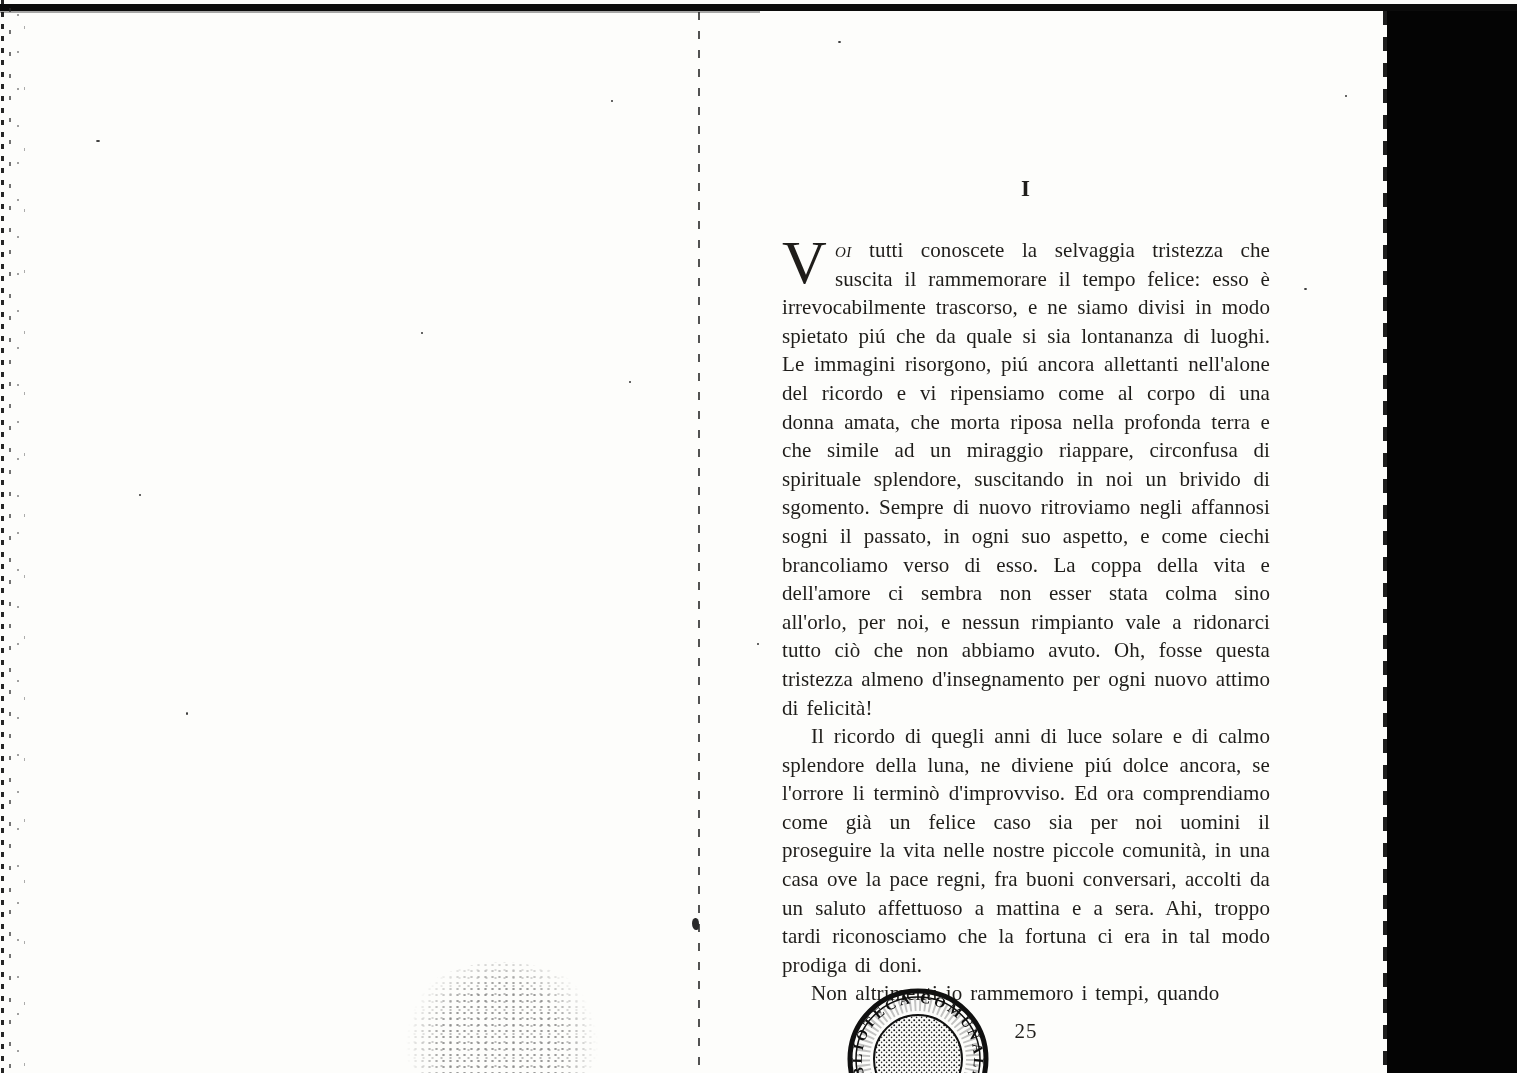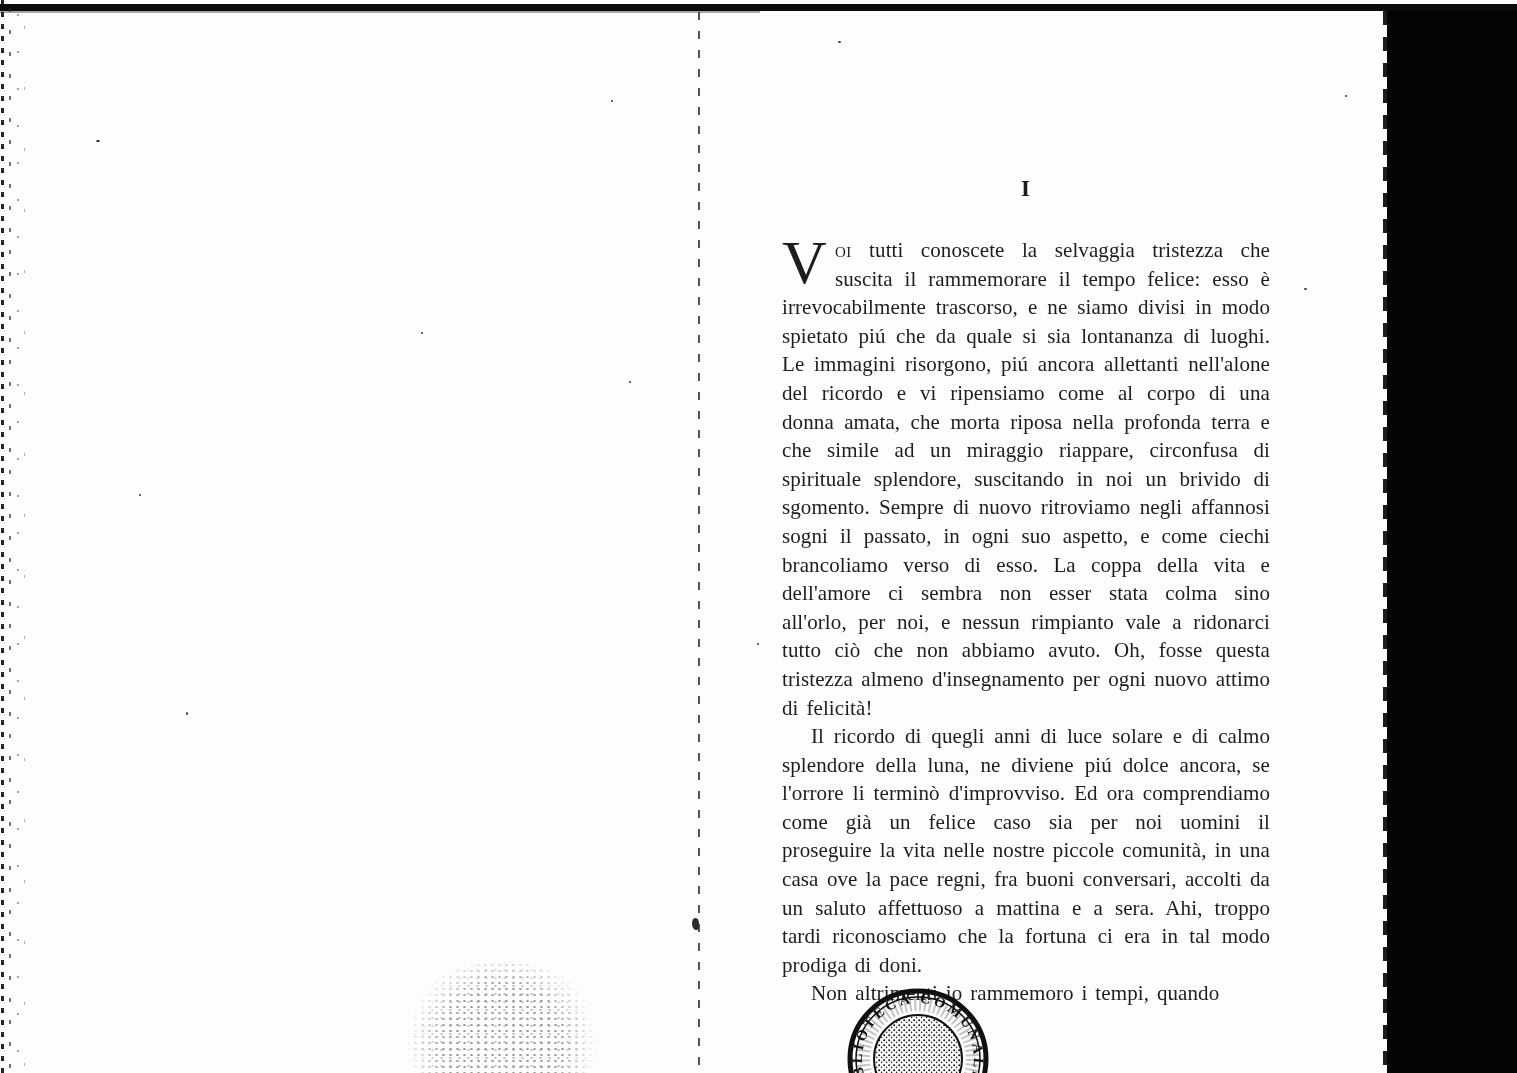--- a/index.html
+++ b/index.html
@@ -74,21 +74,21 @@
   }
   .para{
     margin:0;font-size:21px;line-height:28.6px;
     text-align:justify;word-spacing:2.5px;letter-spacing:.1px;
   }
   .para.indent{text-indent:29px;}
   .dropcap{
     float:left;font-size:62px;line-height:49px;
     padding:2px 8px 0 0;font-weight:normal;
   }
-  .smallcaps{font-variant:small-caps;letter-spacing:.5px;}
+  .smallcaps{font-variant:small-caps;letter-spacing:.5px;font-style:italic;}
   .page-number{
     text-align:center;font-size:21px;margin-top:11px;
     letter-spacing:1px;
   }
 
   
   .stamp{
     position:absolute;left:843px;top:984px;width:150px;height:150px;
   }
 </style>
@@ -121,20 +121,21 @@
   <div class="page-right">
     <div class="chapter-heading">I</div>
 
     <p class="para"><span class="dropcap">V</span><span class="smallcaps">oi</span>
       <span>tutti conoscete la selvaggia tristezza che suscita il rammemorare il tempo felice: esso è irrevocabilmente trascorso, e ne siamo divisi in modo spietato piú che da quale si sia lontananza di luoghi. Le immagini risorgono, piú ancora allettanti nell'alone del ricordo e vi ripensiamo come al corpo di una donna amata, che morta riposa nella profonda terra e che simile ad un miraggio riappare, circonfusa di spirituale splendore, suscitando in noi un brivido di sgomento. Sempre di nuovo ritroviamo negli affannosi sogni il passato, in ogni suo aspetto, e come ciechi brancoliamo verso di esso. La coppa della vita e dell'amore ci sembra non esser stata colma sino all'orlo, per noi, e nessun rimpianto vale a ridonarci tutto ciò che non abbiamo avuto. Oh, fosse questa tristezza almeno d'insegnamento per ogni nuovo attimo di felicità!</span></p>
 
     <p class="para indent">Il ricordo di quegli anni di luce solare e di calmo splendore della luna, ne diviene piú dolce ancora, se l'orrore li terminò d'improvviso. Ed ora comprendiamo come già un felice caso sia per noi uomini il proseguire la vita nelle nostre piccole comunità, in una casa ove la pace regni, fra buoni conversari, accolti da un saluto affettuoso a mattina e a sera. Ahi, troppo tardi riconosciamo che la fortuna ci era in tal modo prodiga di doni.</p>
 
     <p class="para indent">Non altrimenti io rammemoro i tempi, quando</p>
 
+    <div class="page-number">25</div>
   </div>
 
   <svg class="stamp" viewBox="0 0 150 150" xmlns="http://www.w3.org/2000/svg">
     <defs>
       <pattern id="speckle" width="5" height="5" patternUnits="userSpaceOnUse">
         <circle cx="1.2" cy="1.2" r="1" fill="#151515"></circle>
         <circle cx="3.6" cy="3.4" r="0.8" fill="#2a2a2a"></circle>
       </pattern>
       <path id="rimArc" d="M 75 131 A 56 56 0 1 1 75.01 131" fill="none"></path>
     </defs>

